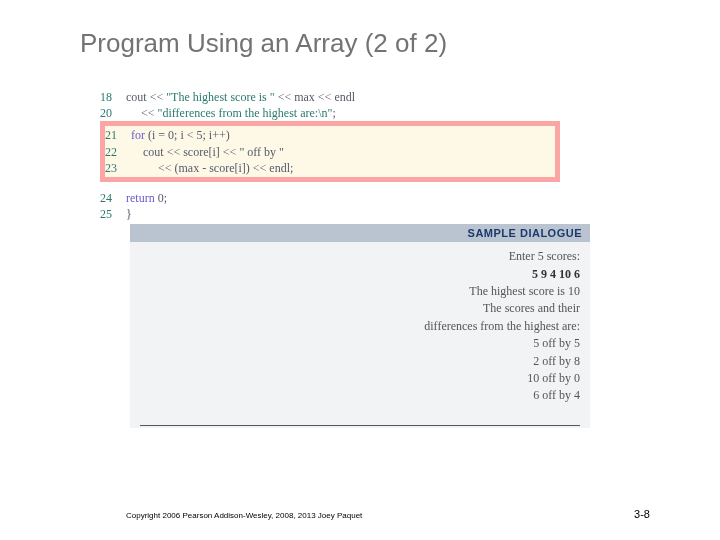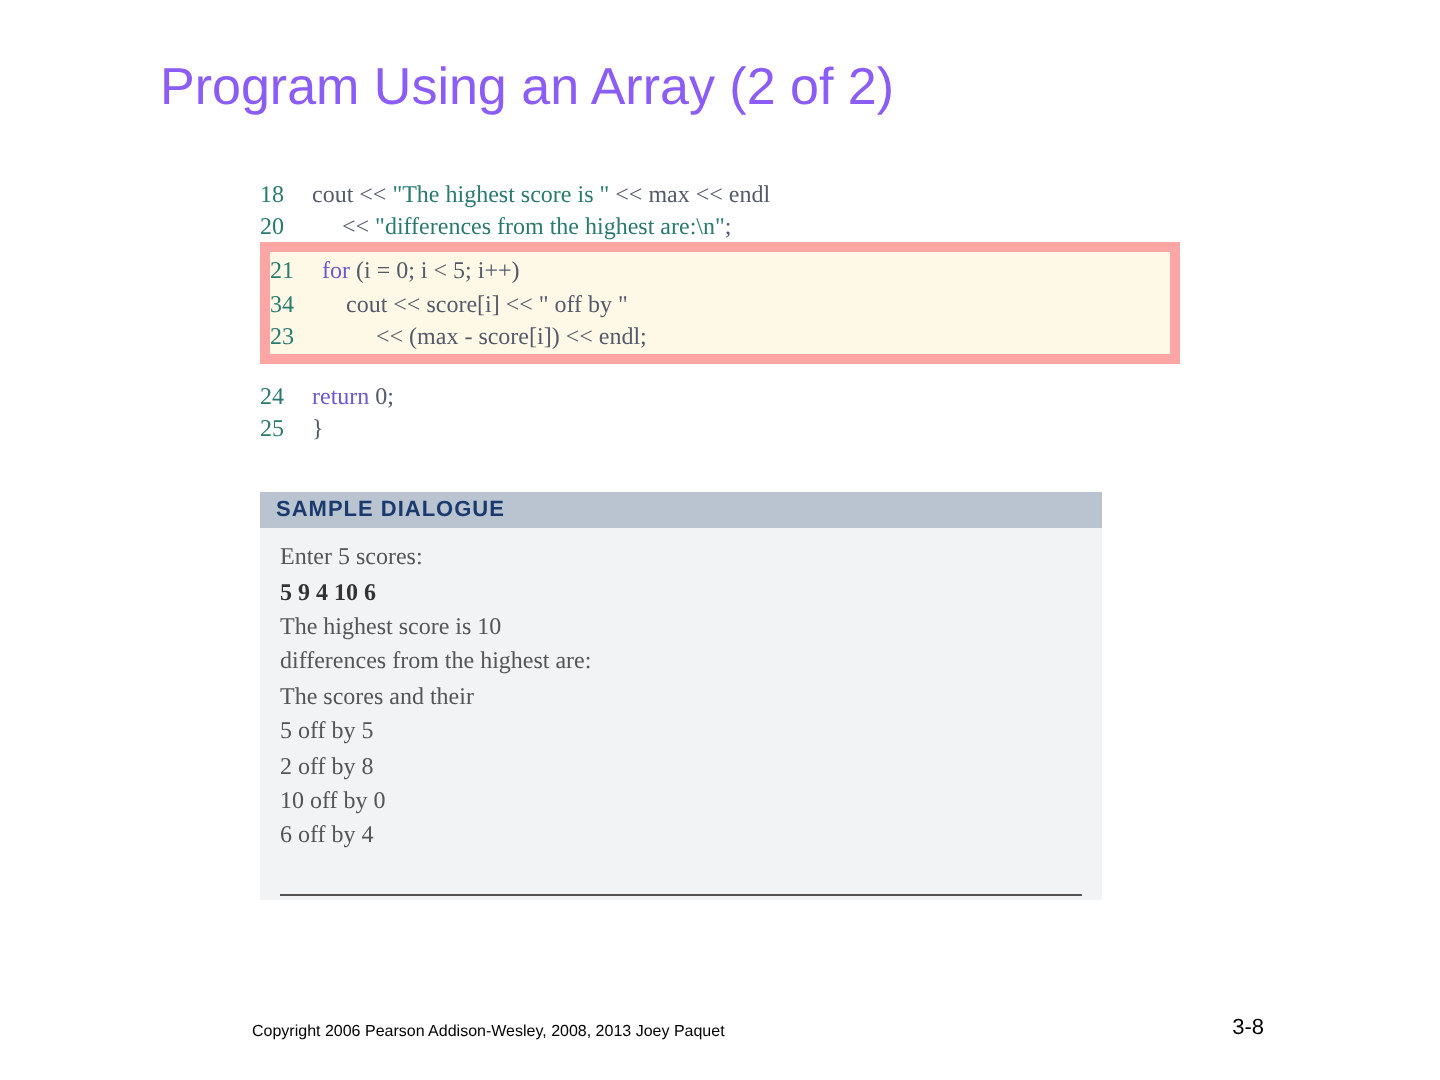--- a/index.html
+++ b/index.html
@@ -10,25 +10,25 @@
     font-family: Arial, Helvetica, sans-serif;
     position: relative;
     overflow: hidden;
   }
   .slide {
     padding: 28px 60px 0 80px;
   }
   .title {
     font-size: 26px;
     font-weight: 400;
-    color: #8b5cf6;
+    color: #737373;
     margin-bottom: 30px;
   }
   .code-block {
-    margin-left: 50px;
+    margin-left: 20px;
     width: 460px;
   }
   .code-row {
     display: flex;
     font-family: "Times New Roman", serif;
     font-size: 12px;
     line-height: 1.35;
   }
   .lineno {
     width: 26px;
@@ -43,23 +43,24 @@
   }
   .kw { color: #6a5acd; }
   .str { color: #2a7a6f; }
   .highlight-box {
     background: #fef9e7;
     border: 5px solid #fca5a5;
     padding: 1px 0;
   }
   .code-gap { height: 8px; }
   .dialogue {
-    margin-top: 24px;
+    margin-top: 2px;
     margin-left: 50px;
-    width: 421px;
+    width: 460px;
+    text-align: right;
   }
   .dialogue-header {
     background: #b9c4d0;
     color: #1a3a6e;
     font-family: Arial, sans-serif;
     font-size: 11px;
     font-weight: bold;
     letter-spacing: 0.5px;
     padding: 3px 8px;
   }
@@ -85,21 +86,21 @@
   .footer-left {
     position: absolute;
     bottom: 20px;
     left: 126px;
     font-size: 8px;
     color: #000;
   }
   .footer-right {
     position: absolute;
     bottom: 20px;
-    right: 88px;
+    right: 70px;
     font-size: 11px;
     color: #000;
   }
 </style>
 </head>
 <body>
 
 <div class="slide">
   <h1 class="title">Program Using an Array (2 of 2)</h1>
 
@@ -113,21 +114,21 @@
           <span class="lineno">20</span>
           <span class="code">     &lt;&lt; <span class="str">"differences from the highest are:\n"</span>;</span>
         </div>
       </div>
     <div class="highlight-box" id="code-hl">
         <div class="code-row">
           <span class="lineno">21</span>
           <span class="code"><span class="kw">for</span> (i = 0; i &lt; 5; i++)</span>
         </div>
         <div class="code-row">
-          <span class="lineno">34</span>
+          <span class="lineno">22</span>
           <span class="code">    cout &lt;&lt; score[i] &lt;&lt; " off by "</span>
         </div>
         <div class="code-row">
           <span class="lineno">23</span>
           <span class="code">         &lt;&lt; (max - score[i]) &lt;&lt; endl;</span>
         </div>
       </div>
     <div class="code-gap"></div>
     <div id="code-bottom">
         <div class="code-row">
@@ -141,22 +142,22 @@
       </div>
   </div>
 
   <div class="dialogue">
     <div class="dialogue-header">SAMPLE DIALOGUE</div>
     <div class="dialogue-wrap">
       <div class="dialogue-body" id="dialogue-body">
           <div>Enter 5 scores:</div>
           <div class="bold">5 9 4 10 6</div>
           <div>The highest score is 10</div>
+          <div>The scores and their</div>
           <div>differences from the highest are:</div>
-          <div>The scores and their</div>
           <div>5 off by 5</div>
           <div>2 off by 8</div>
           <div>10 off by 0</div>
           <div>6 off by 4</div>
         </div>
       <hr class="dialogue-rule">
     </div>
   </div>
 </div>
 

